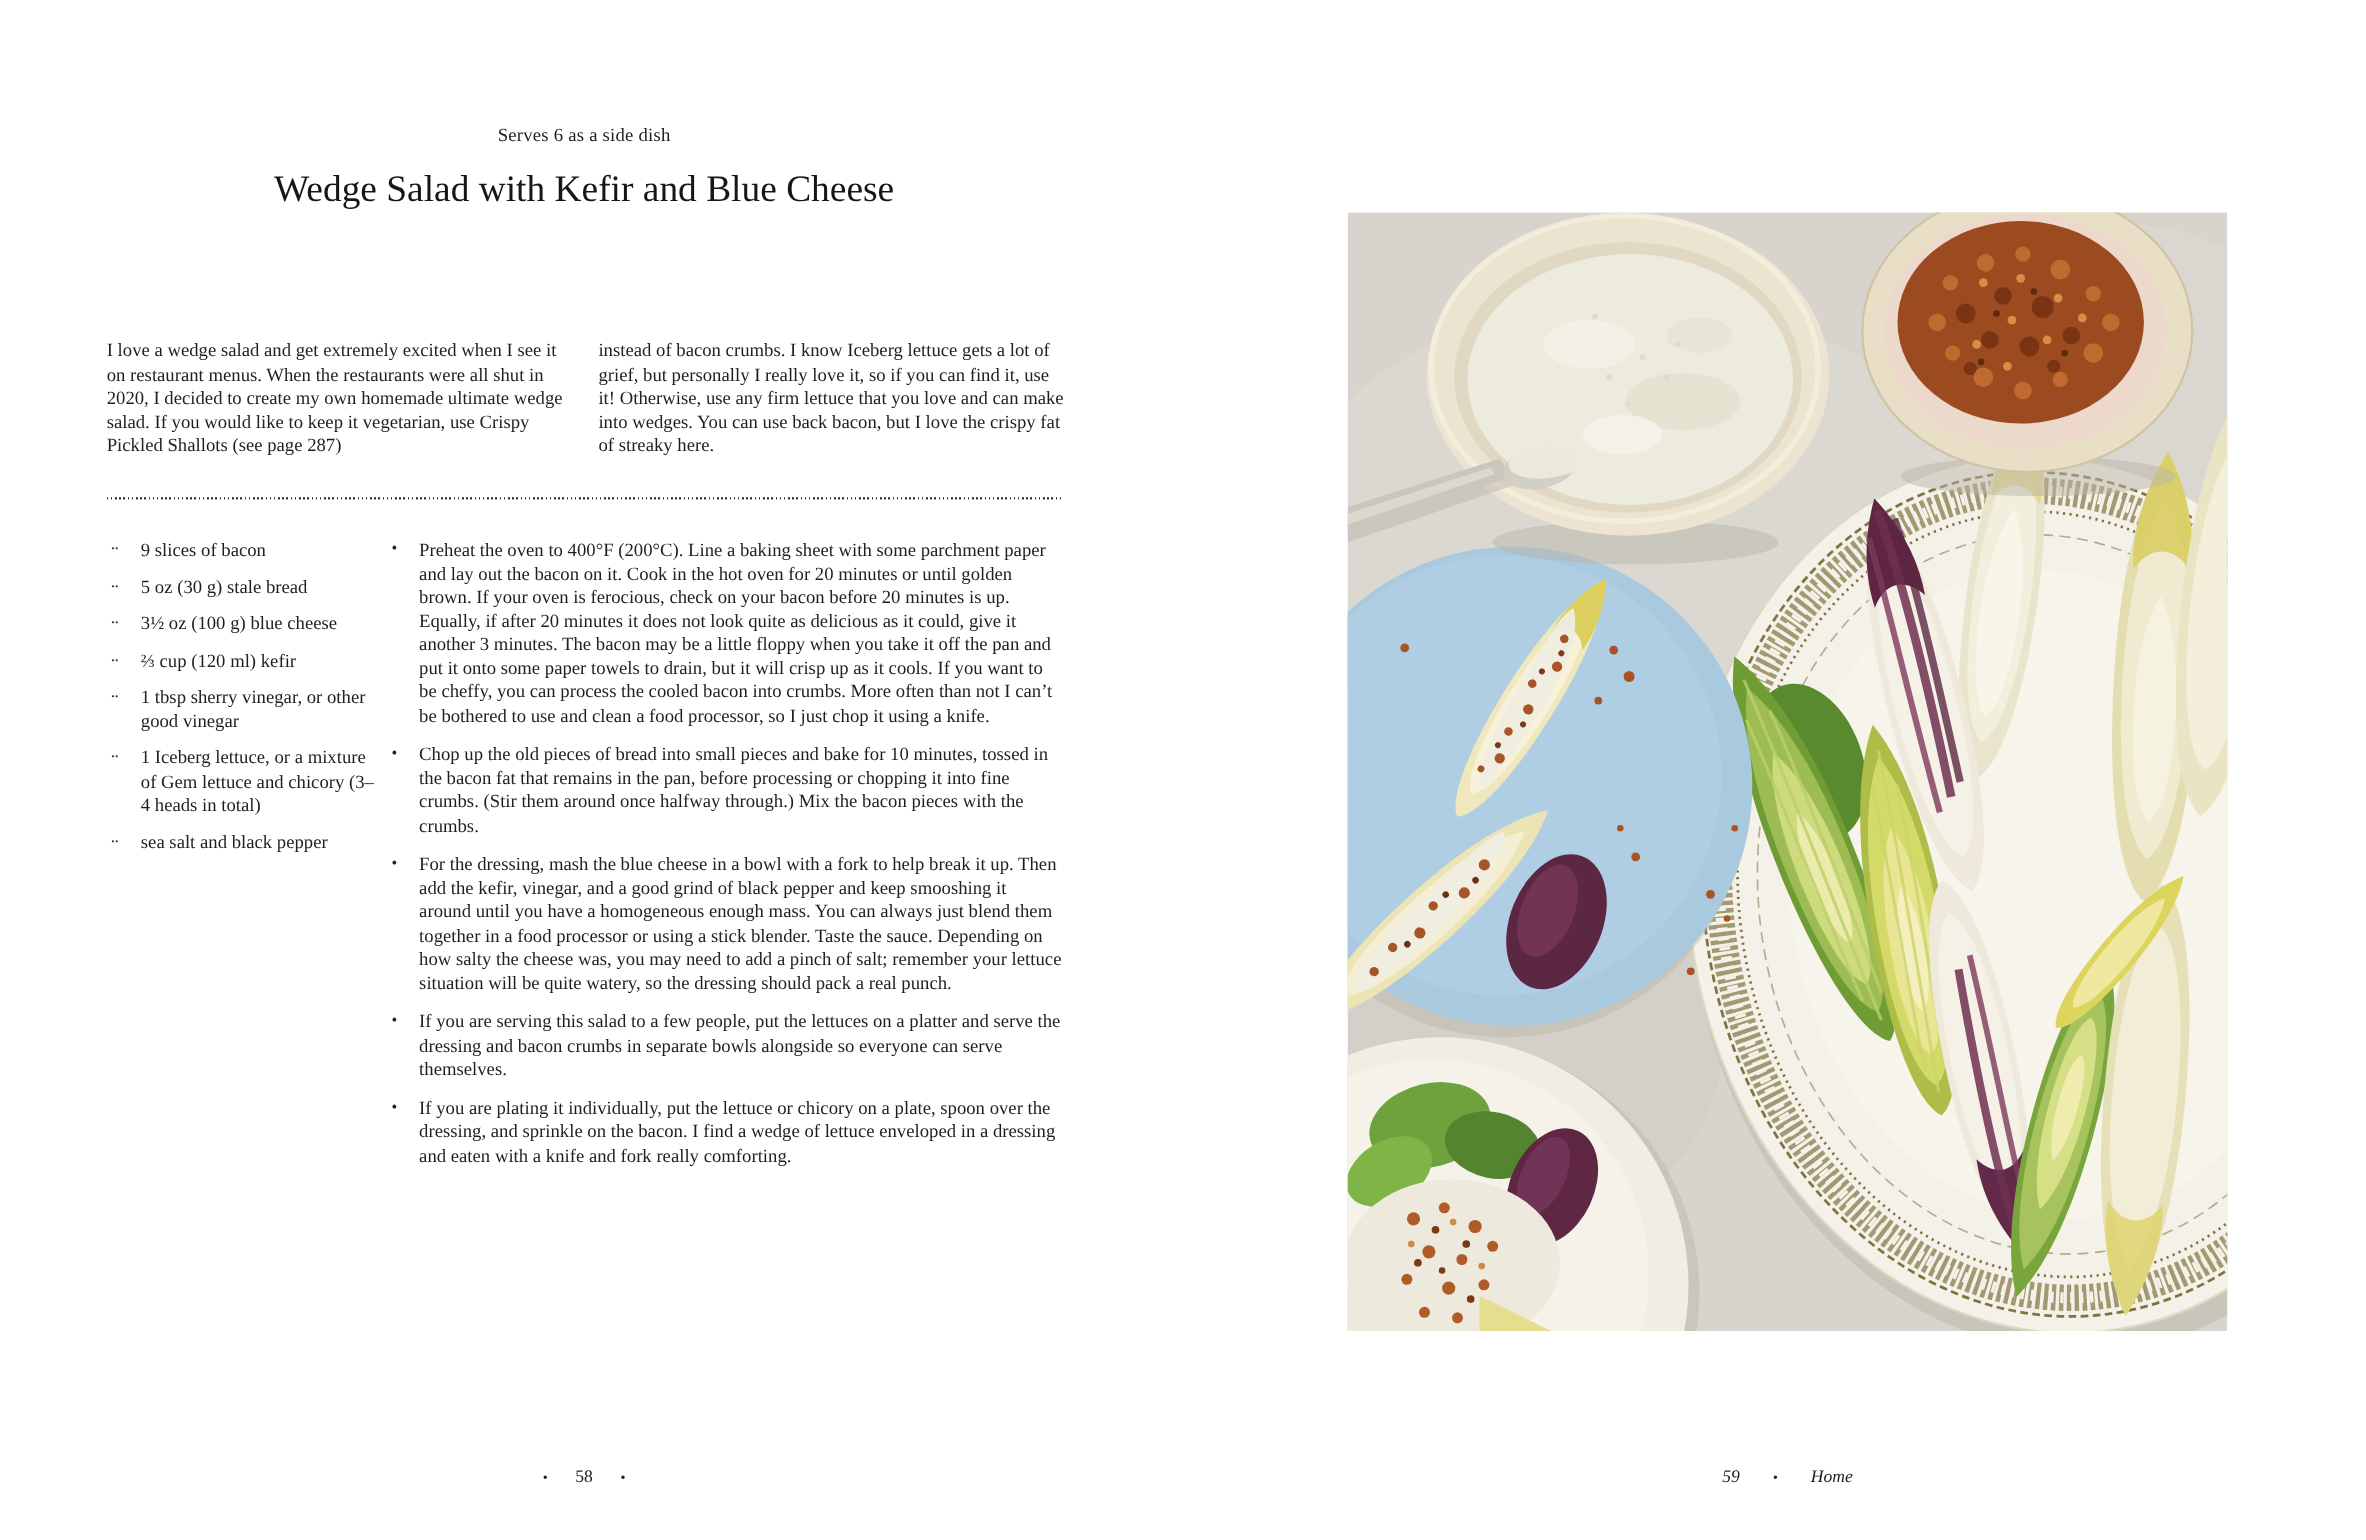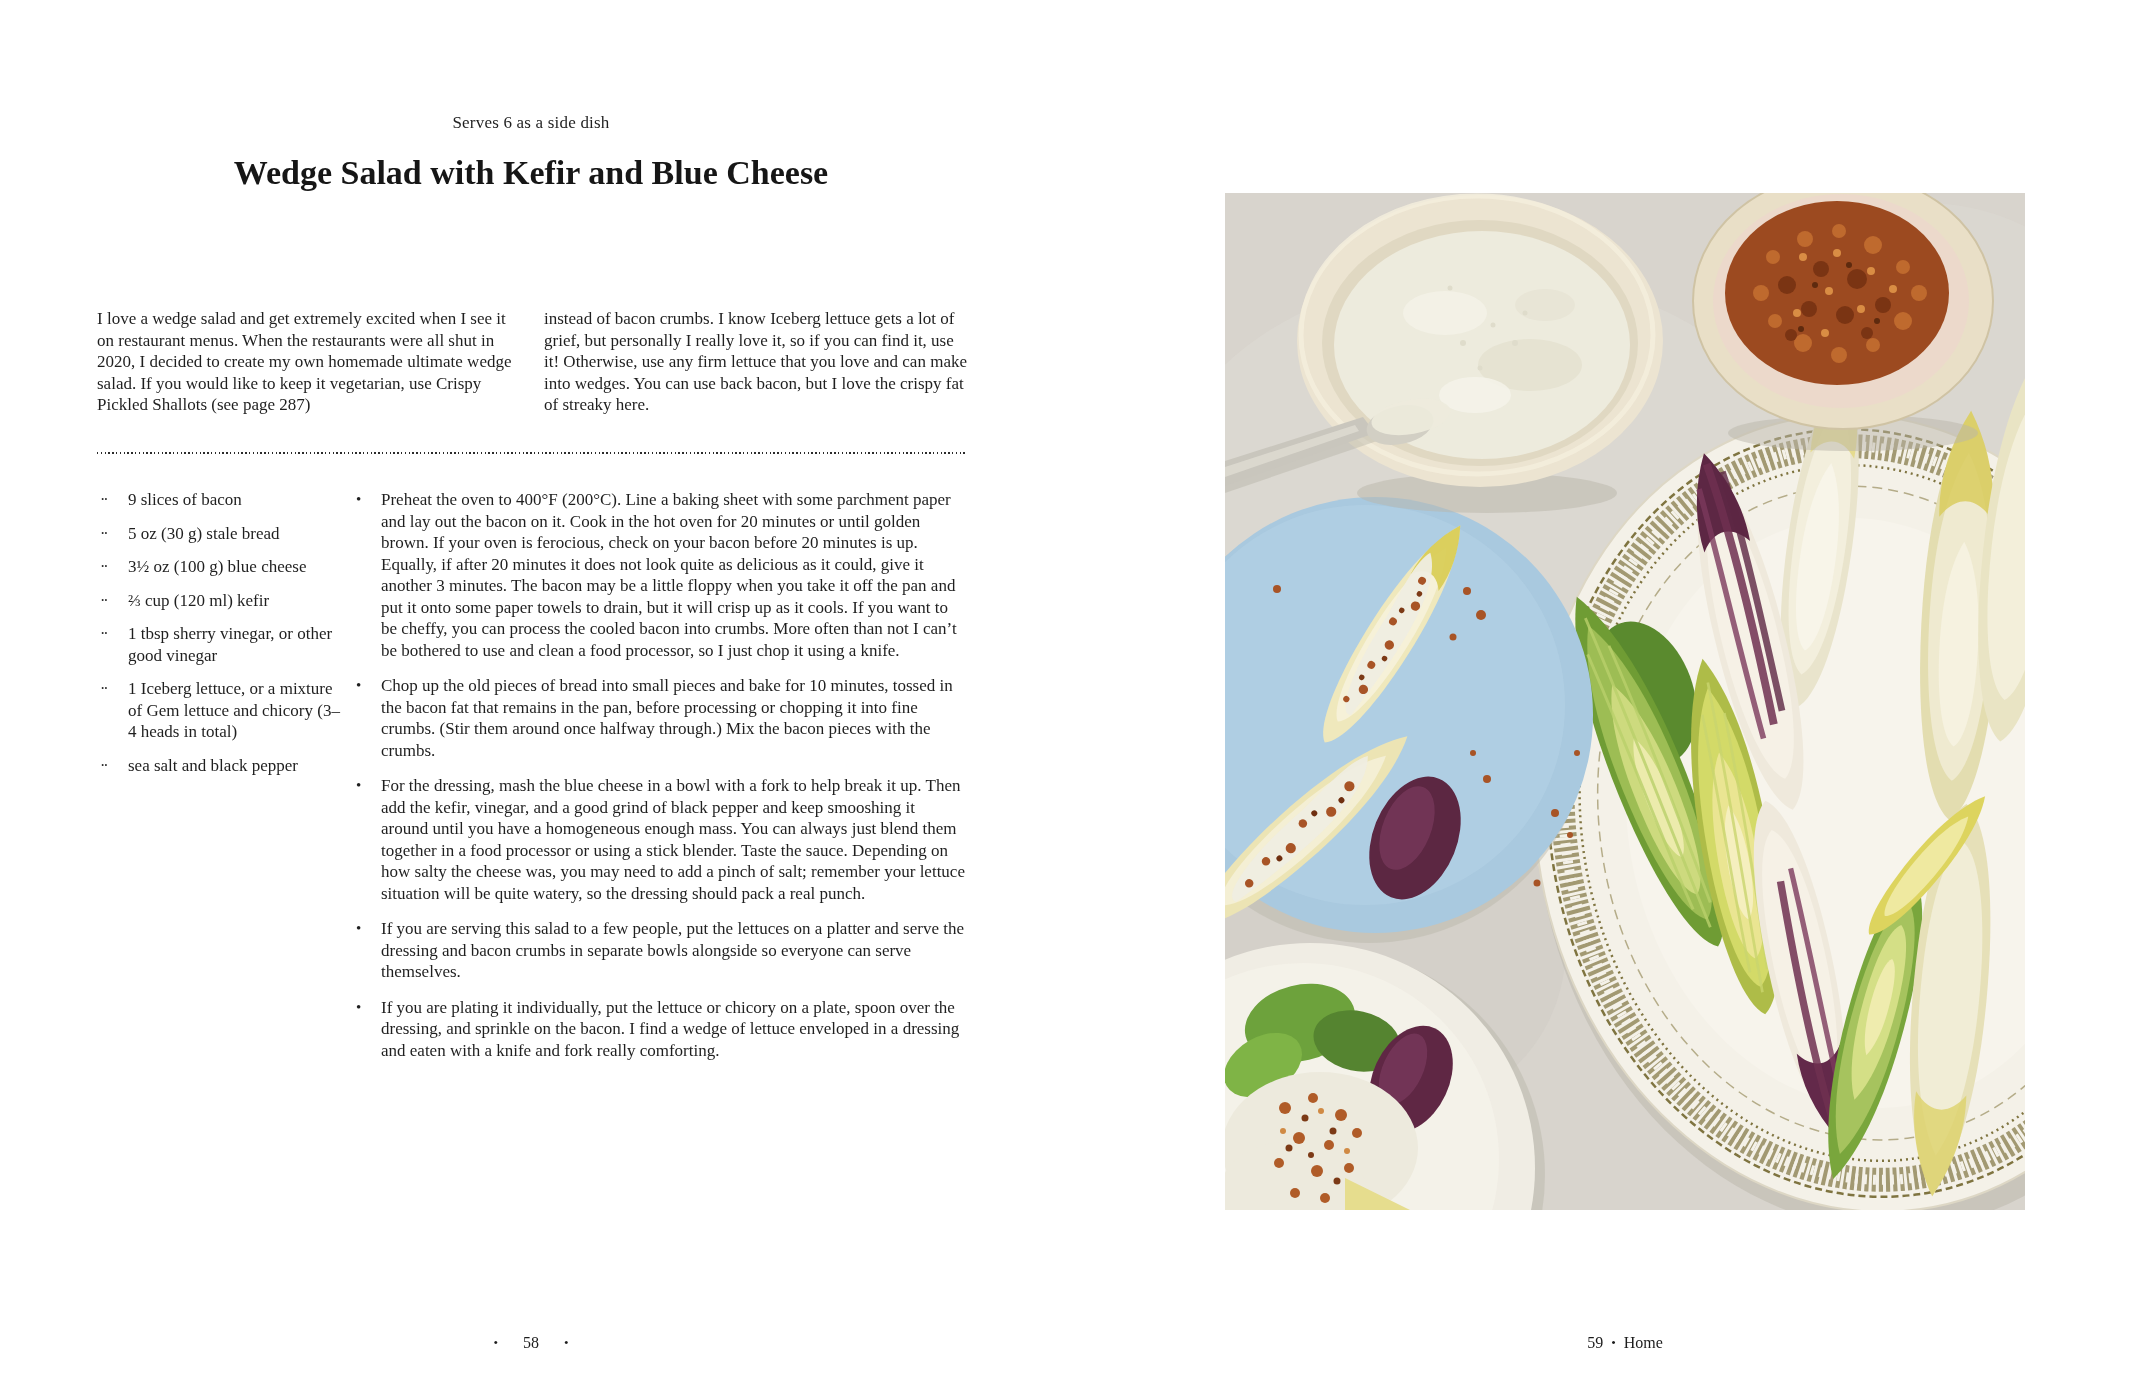--- a/index.html
+++ b/index.html
@@ -4,41 +4,41 @@
 <style>
   html,body{margin:0;padding:0;background:#ffffff;}
   body{width:2151px;height:1400px;overflow:hidden;
        font-family:"Liberation Serif","DejaVu Serif",serif;color:#1f1f1f;}
   .spread{position:relative;width:2151px;height:1044px;background:#ffffff;}
 
   
   .serves{position:absolute;left:97px;top:113px;width:868px;text-align:center;
           font-size:17px;letter-spacing:.2px;}
   .title{position:absolute;left:97px;top:148px;width:868px;margin:0;
-         text-align:center;font-weight:700;font-size:34px;line-height:49px;color:#161616;}
+         text-align:center;font-weight:400;font-size:34px;line-height:49px;color:#161616;}
   .title span{display:block;}
   .intro{position:absolute;left:97px;top:308px;display:flex;gap:27px;align-items:center;}
   .intro p{margin:0;font-size:17px;line-height:21.5px;}
   .intro p.c1{width:420px;}
   .intro p.c2{width:424px;}
   .dotted-divider{position:absolute;left:97px;top:452px;width:868px;height:3px;
          background-image:repeating-linear-gradient(to right,#2b2b2b 0 1.4px,transparent 1.4px 3.8px);
          background-size:100% 2px;background-repeat:no-repeat;background-position:0 0;}
   ul.ingredients{position:absolute;left:100px;top:489px;width:240px;margin:0;padding:0;list-style:none;}
   ul.ingredients li{position:relative;padding-left:28px;margin-bottom:12px;
          font-size:17px;line-height:21.5px;}
   .ib{position:absolute;left:0;top:0;font-size:16px;letter-spacing:-2px;color:#2a2a2a;}
   ul.method{position:absolute;left:355px;top:489px;width:610px;margin:0;padding:0;list-style:none;}
   ul.method li{position:relative;padding-left:26px;margin-bottom:14px;
          font-size:17px;line-height:21.5px;}
   .mb{position:absolute;left:1px;top:0;font-size:15px;}
   .footer{position:absolute;top:1334px;display:flex;justify-content:center;align-items:center;
           font-size:16px;color:#1c1c1c;}
   .footer.fl{left:97px;width:868px;gap:25px;}
-  .footer.fr{left:1225px;width:800px;gap:8px;}
+  .footer.fr{left:1225px;width:800px;gap:30px;font-style:italic;}
   .footer .dot{font-size:13px;}
 
   
   .photo{position:absolute;left:1225px;top:193px;width:800px;height:1017px;margin:0;
          overflow:hidden;}
   .photo svg{display:block;}
 </style>
 </head>
 <body>
 

